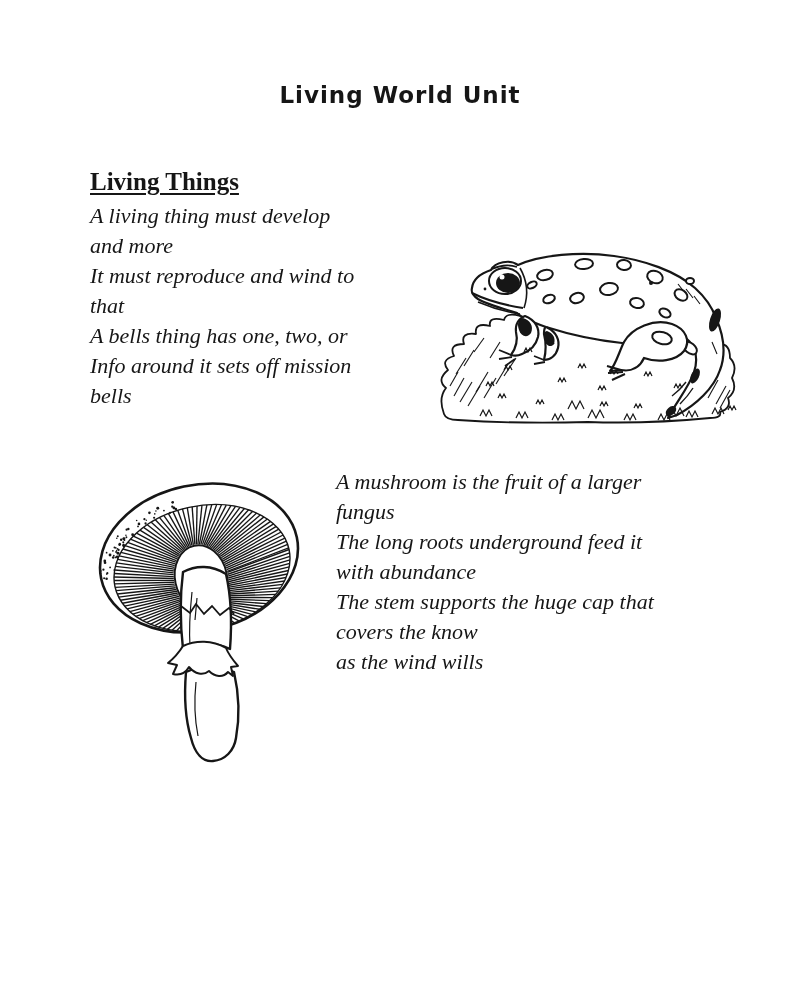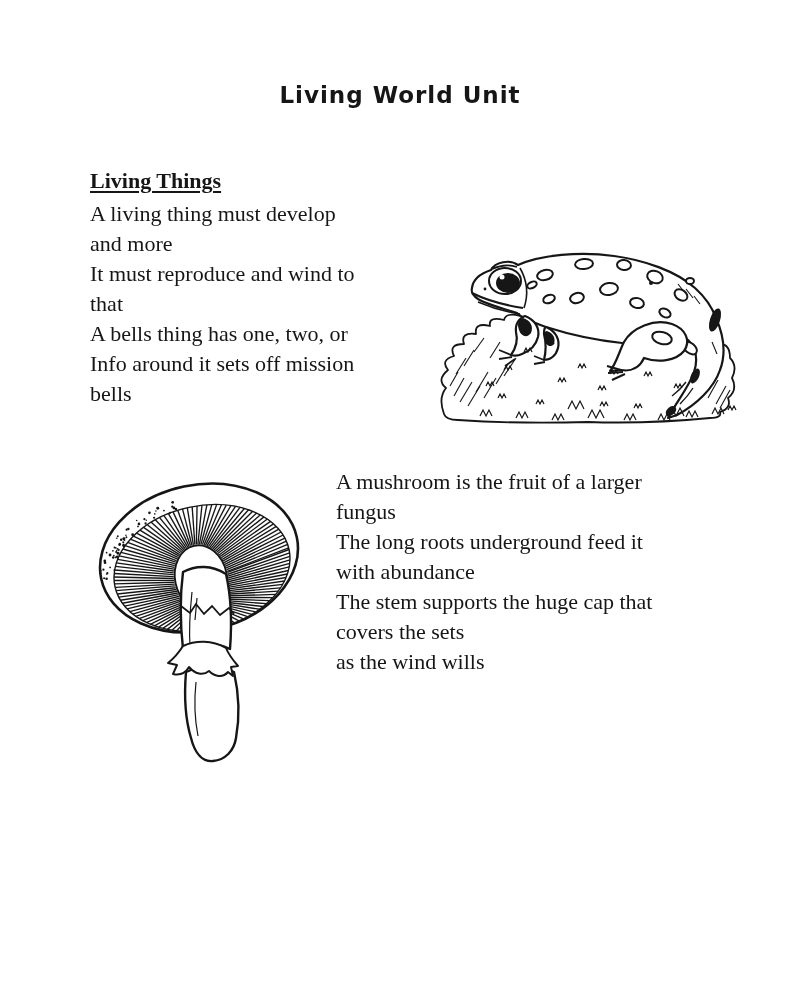--- a/index.html
+++ b/index.html
@@ -10,24 +10,24 @@
   }
   .doc-title{
     position:absolute;top:82px;left:0;width:100%;text-align:center;
     font-family:"DejaVu Sans", sans-serif;font-weight:bold;font-size:23px;
     letter-spacing:1px;
   }
   .section{position:absolute;}
   .sec-living-things{left:90px;top:168px;width:345px;}
   .sec-mushroom{left:336px;top:467px;width:430px;}
   .sec-heading{
-    font-size:22px;font-weight:bold;margin:0 0 5px 0;
+    font-size:25px;font-weight:bold;margin:0 0 5px 0;
     text-decoration:underline;text-decoration-thickness:2px;text-underline-offset:3px;
   }
-  .poem-line{font-size:22px;line-height:30px;white-space:nowrap;}
+  .poem-line{font-size:22px;line-height:30px;white-space:nowrap;font-style:italic;}
   svg.illus{position:absolute;}
   #frog-svg{left:428px;top:248px;}
   #mush-svg{left:85px;top:466px;}
   .ln{stroke:var(--ink,#161616);fill:none;}
   .wh{fill:#fff;stroke:var(--ink,#161616);}
   .bk{fill:var(--ink,#161616);stroke:none;}
 </style>
 </head>
 <body>
 
@@ -165,21 +165,21 @@
       </g>
   </svg>
 
   <div class="section sec-mushroom">
     <div>
       <div class="poem-line">A mushroom is the fruit of a larger</div>
       <div class="poem-line">fungus</div>
       <div class="poem-line">The long roots underground feed it</div>
       <div class="poem-line">with abundance</div>
       <div class="poem-line">The stem supports the huge cap that</div>
-      <div class="poem-line">covers the sets</div>
+      <div class="poem-line">covers the know</div>
       <div class="poem-line">as the wind wills</div>
     </div>
   </div>
 
   <svg id="mush-svg" class="illus" width="248" height="300" viewBox="0 0 248 300">
 
     <ellipse class="wh" stroke-width="2.6" cx="114" cy="92" rx="100" ry="73" transform="rotate(-12 114 92)"></ellipse>
 
     <ellipse class="wh" stroke-width="1.4" cx="117" cy="102" rx="89" ry="62" transform="rotate(-12 117 102)"></ellipse>
     <g id="gills">

